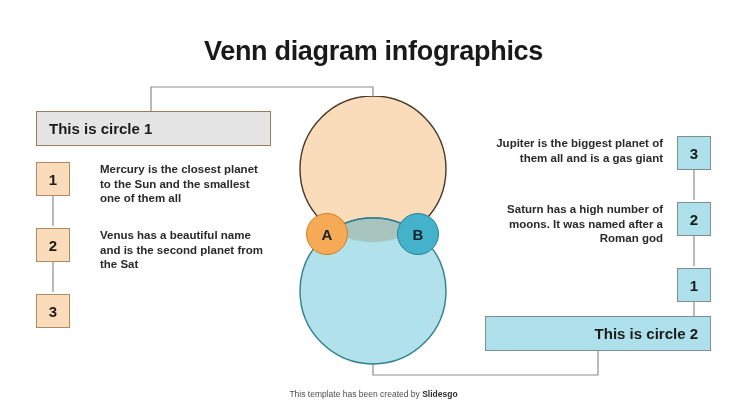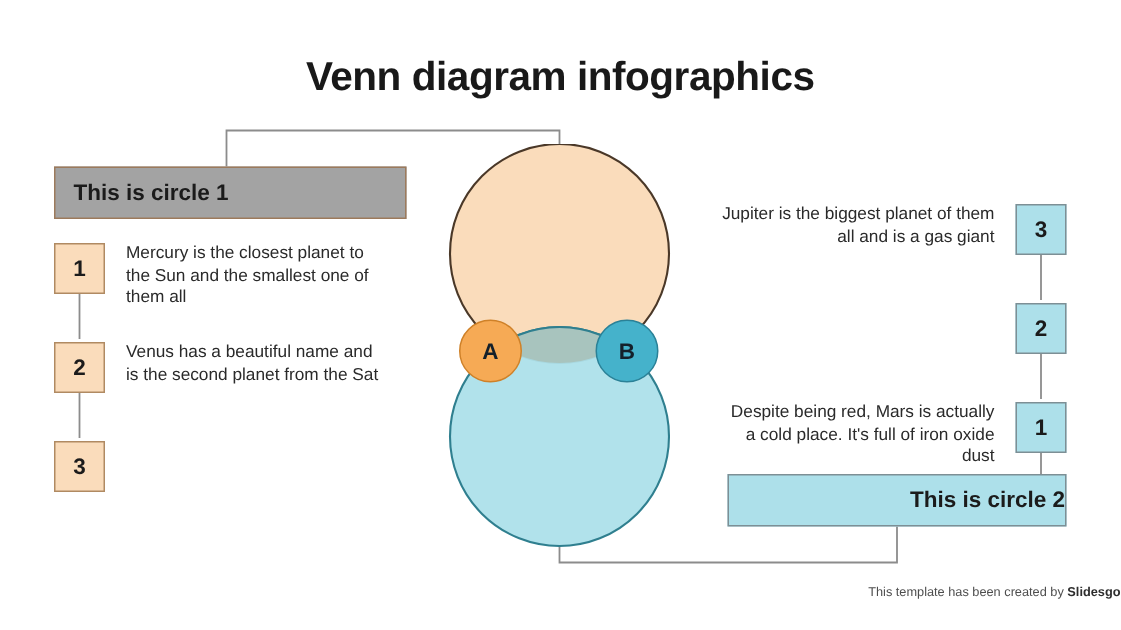--- a/index.html
+++ b/index.html
@@ -39,30 +39,30 @@
     position: absolute;
     height: 35px;
     display: flex;
     align-items: center;
     font-size: 15px;
     font-weight: bold;
     color: #1b1b1b;
   }
   #circle1-header {
     left: 36px; top: 111px; width: 235px;
-    background: #a3a3a3;
+    background: #e5e5e5;
     border: 1.2px solid #9c7a5c;
     padding-left: 12px;
     justify-content: flex-start;
   }
   #circle2-header {
     left: 485px; top: 316px; width: 226px;
     background: #ade0ea;
     border: 1.2px solid #7d8f95;
-    padding-right: 0;
+    padding-right: 12px;
     justify-content: flex-end;
   }
   .row-left {
     position: absolute;
     display: flex;
     align-items: flex-start;
   }
   .num-box {
     width: 34px; height: 34px;
     display: flex; align-items: center; justify-content: center;
@@ -75,23 +75,24 @@
     border: 1.2px solid #b08a62;
   }
   .num-box.blue {
     background: #ade0ea;
     border: 1.2px solid #7d8f95;
   }
   .item-text {
     font-size: 11.5px;
     line-height: 14.5px;
     color: #2a2a2a;
+    font-weight: bold;
   }
   .row-left .item-text {
-    margin-left: 14px;
+    margin-left: 30px;
     width: 170px;
     text-align: left;
   }
 
   
   .row-right {
     position: absolute;
     display: flex;
     align-items: flex-start;
     justify-content: flex-end;
@@ -124,21 +125,21 @@
   #badge-b {
     left: 397px; top: 213px;
     background: #45b2cb;
     border: 1.4px solid #2a8197;
   }
 
   
   #footer {
     position: absolute;
     left: 0; top: 389px; width: 747px;
-    text-align: right;
+    text-align: center;
     font-size: 8.5px;
     color: #4d4d4d;
   }
   #footer b { font-weight: bold; color: #2e2e2e; }
 </style>
 </head>
 <body>
 
 <div id="slide">
 
@@ -199,25 +200,25 @@
   <div class="row-left" style="left:36px; top:294px;">
     <div class="num-box peach">3</div>
   </div>
 
   <div class="row-right" style="right:36px; top:136px; width:270px;">
     <div class="item-text">Jupiter is the biggest planet of them all and is a gas giant</div>
     <div class="num-box blue">3</div>
   </div>
 
   <div class="row-right" style="right:36px; top:202px; width:270px;">
+    <div class="item-text">Saturn has a high number of moons. It was named after a Roman god</div>
     <div class="num-box blue">2</div>
   </div>
 
   <div class="row-right" style="right:36px; top:268px; width:270px;">
-    <div class="item-text">Despite being red, Mars is actually a cold place. It's full of iron oxide dust</div>
     <div class="num-box blue">1</div>
   </div>
 
   <div id="footer">
     <span>This template has been created by </span><b>Slidesgo</b>
   </div>
 
 </div>
 
 </body></html>

